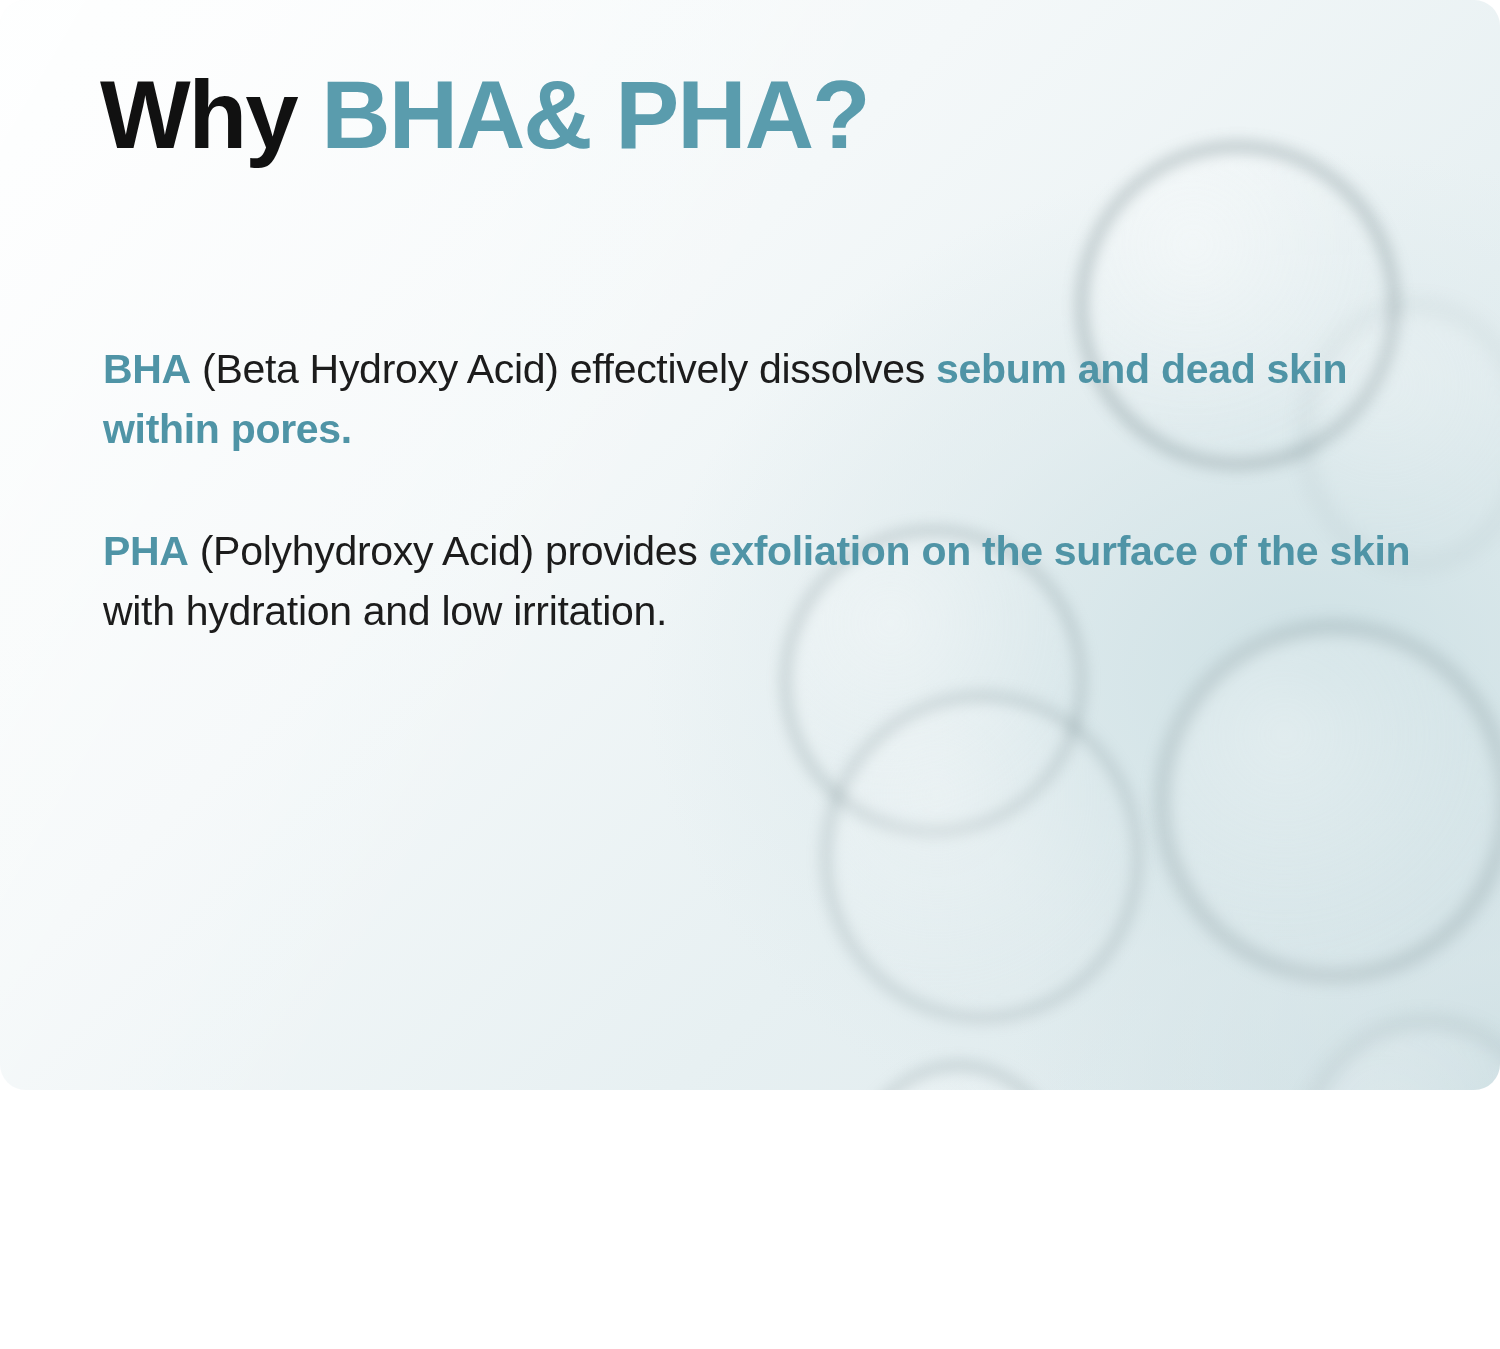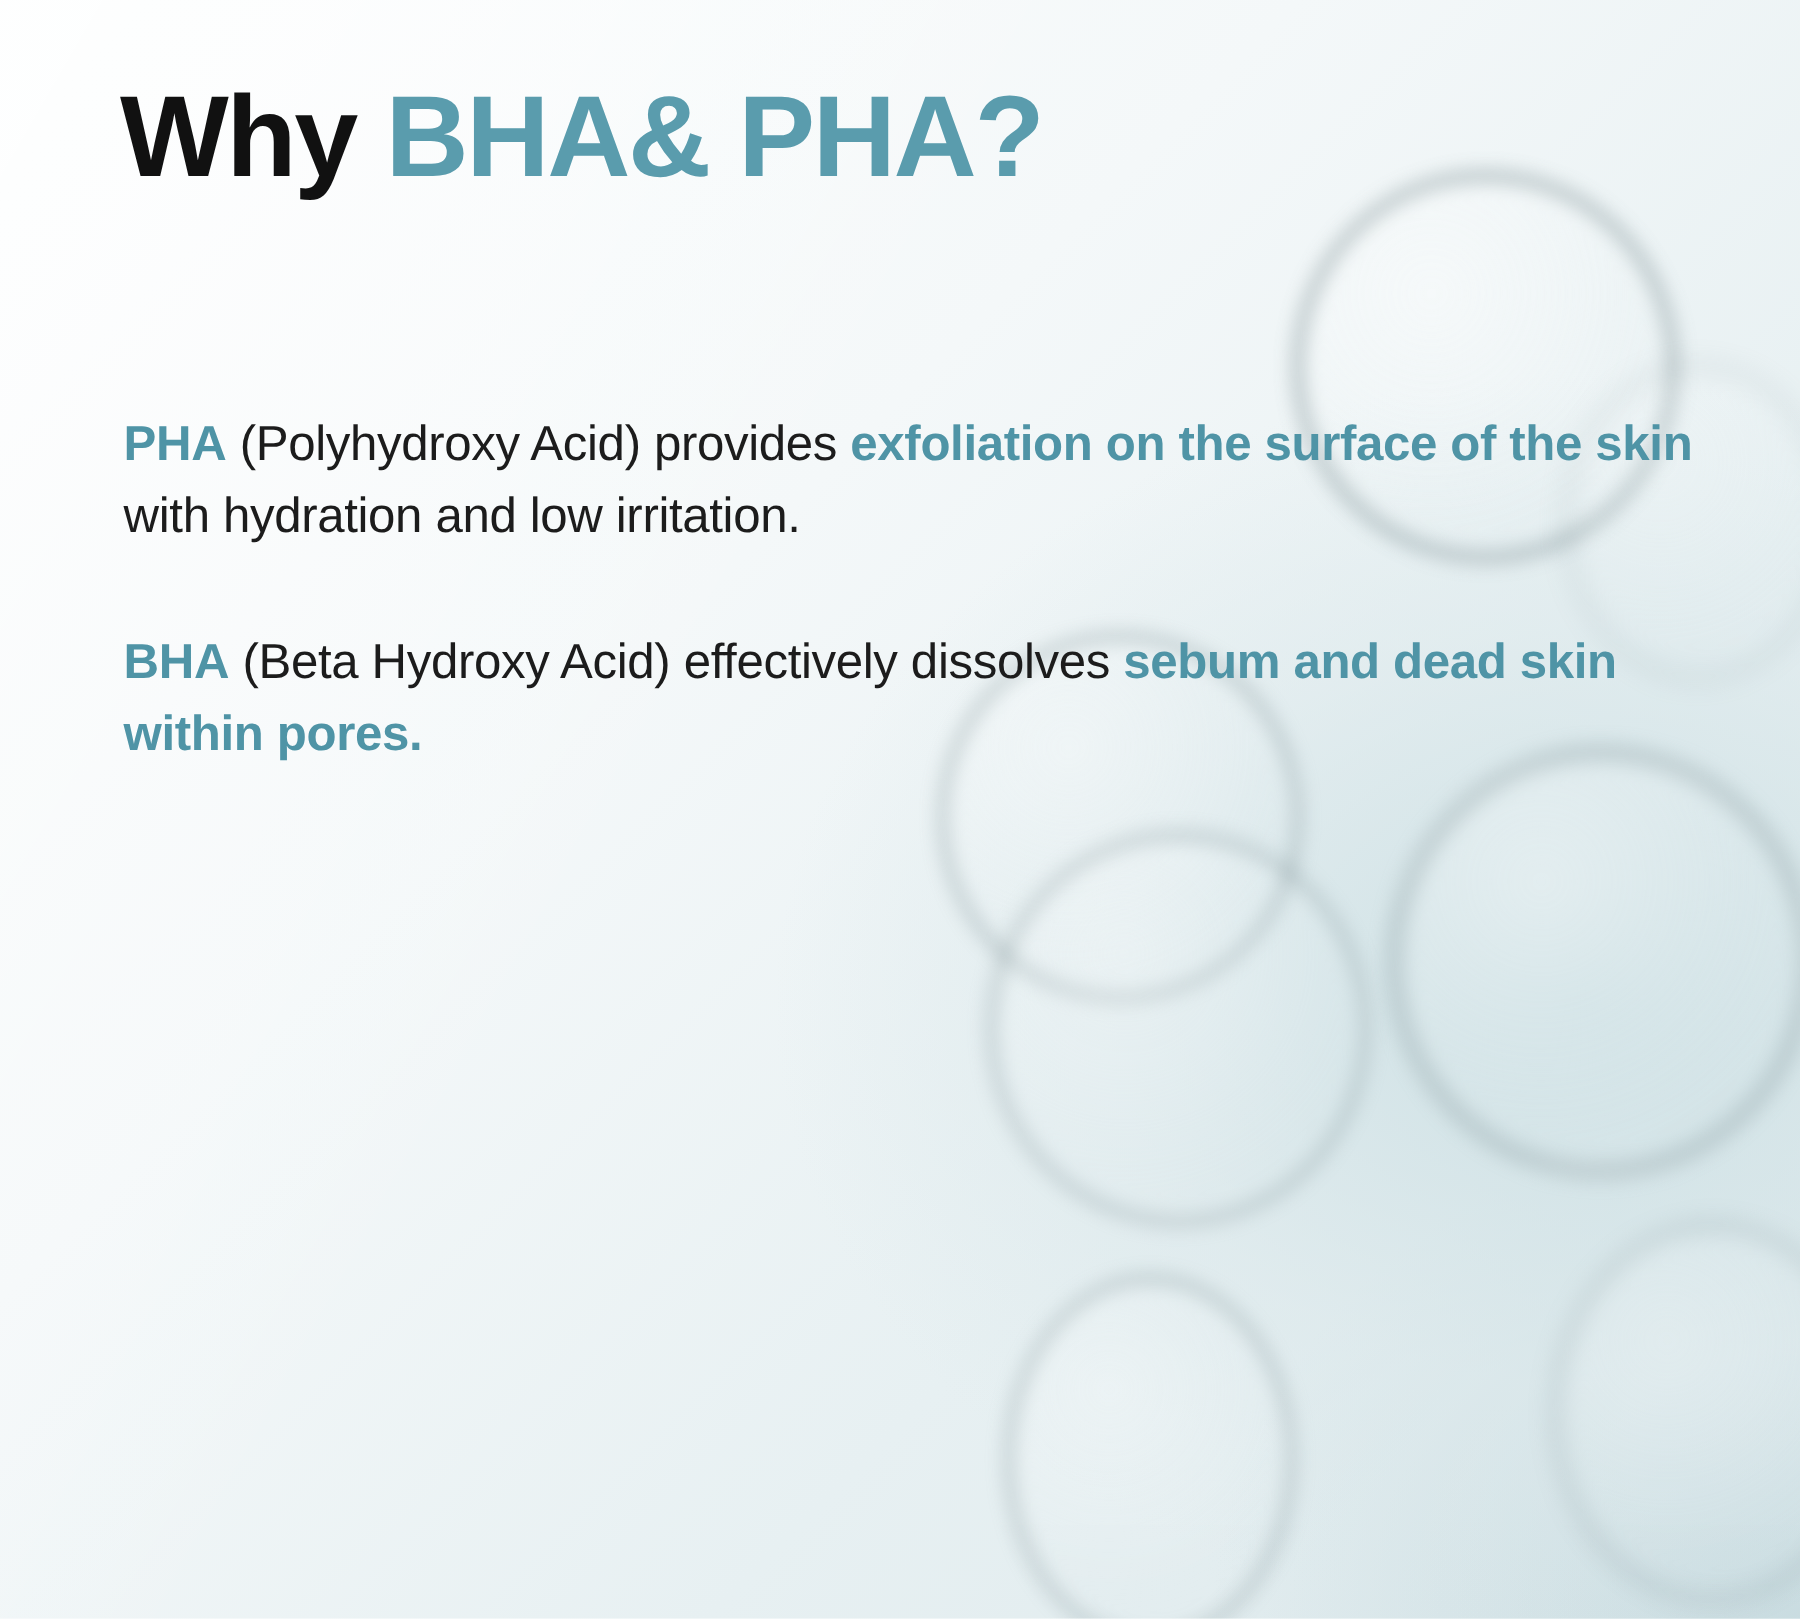--- a/index.html
+++ b/index.html
@@ -10,26 +10,27 @@
     width: 1500px;
     height: 1349px;
     font-family: "Liberation Sans", sans-serif;
     background: #ffffff;
     overflow: hidden;
   }
 
   .page {
     position: relative;
     width: 1500px;
-    height: 1349px;
+    height: 1090px;
     overflow: hidden;
     background:
       radial-gradient(ellipse 900px 700px at 88% 62%, rgba(205,224,228,0.95) 0%, rgba(219,232,235,0.55) 45%, rgba(255,255,255,0) 75%),
       radial-gradient(ellipse 700px 600px at 100% 100%, rgba(198,218,223,0.85) 0%, rgba(255,255,255,0) 70%),
       linear-gradient(135deg, #fdfefe 0%, #f4f8f9 38%, #e7f0f2 68%, #dde9ec 100%);
+    border-radius: 26px;
   }
 
   
   .bubbles {
     position: absolute;
     inset: 0;
     pointer-events: none;
   }
   .ring {
     position: absolute;
@@ -152,21 +153,21 @@
     <div class="ring r7"></div>
   </div>
   <div class="sheen"></div>
 
   <div class="content">
 
     <h1 class="headline"><span>Why </span><span class="accent">BHA&amp; PHA?</span></h1>
 
     <div class="body-block">
 
+      <p class="para"><span class="lead">BHA</span><span> (Beta Hydroxy Acid) effectively dissolves </span><span class="hl">sebum and dead skin within pores.</span></p>
+
       <p class="para"><span class="lead">PHA</span><span> (Polyhydroxy Acid) provides </span><span class="hl">exfoliation on the surface of the skin</span><span> with hydration and  low irritation.</span></p>
-
-      <p class="para"><span class="lead">BHA</span><span> (Beta Hydroxy Acid) effectively dissolves </span><span class="hl">sebum and dead skin within pores.</span></p>
 
 
     </div>
 
   </div>
 </div>
 
 </body></html>

